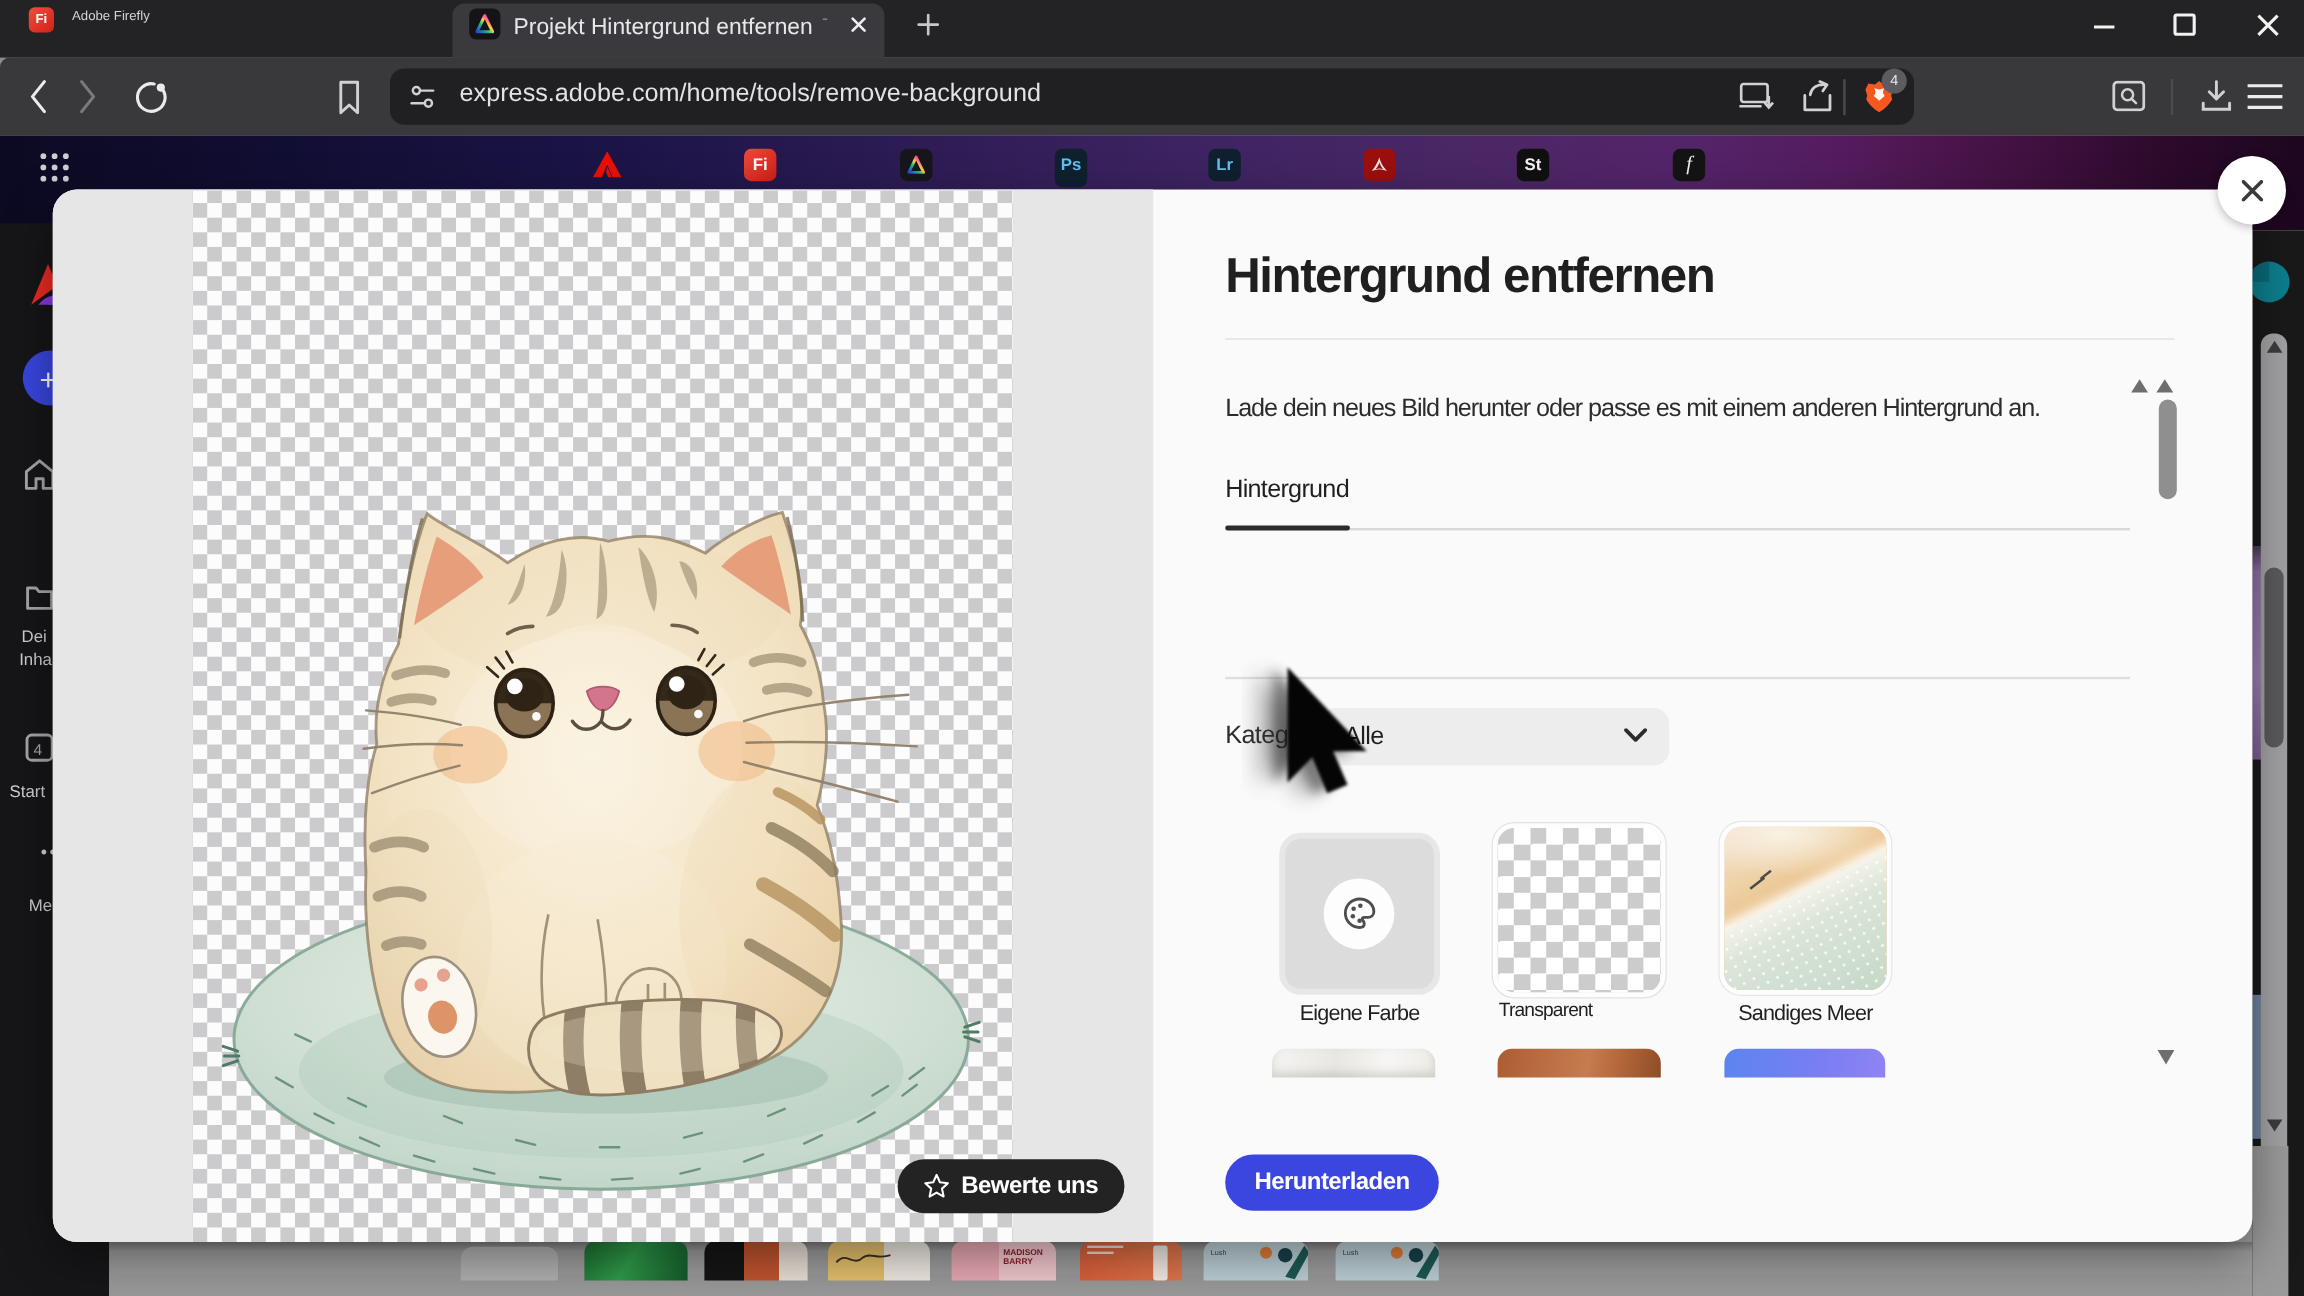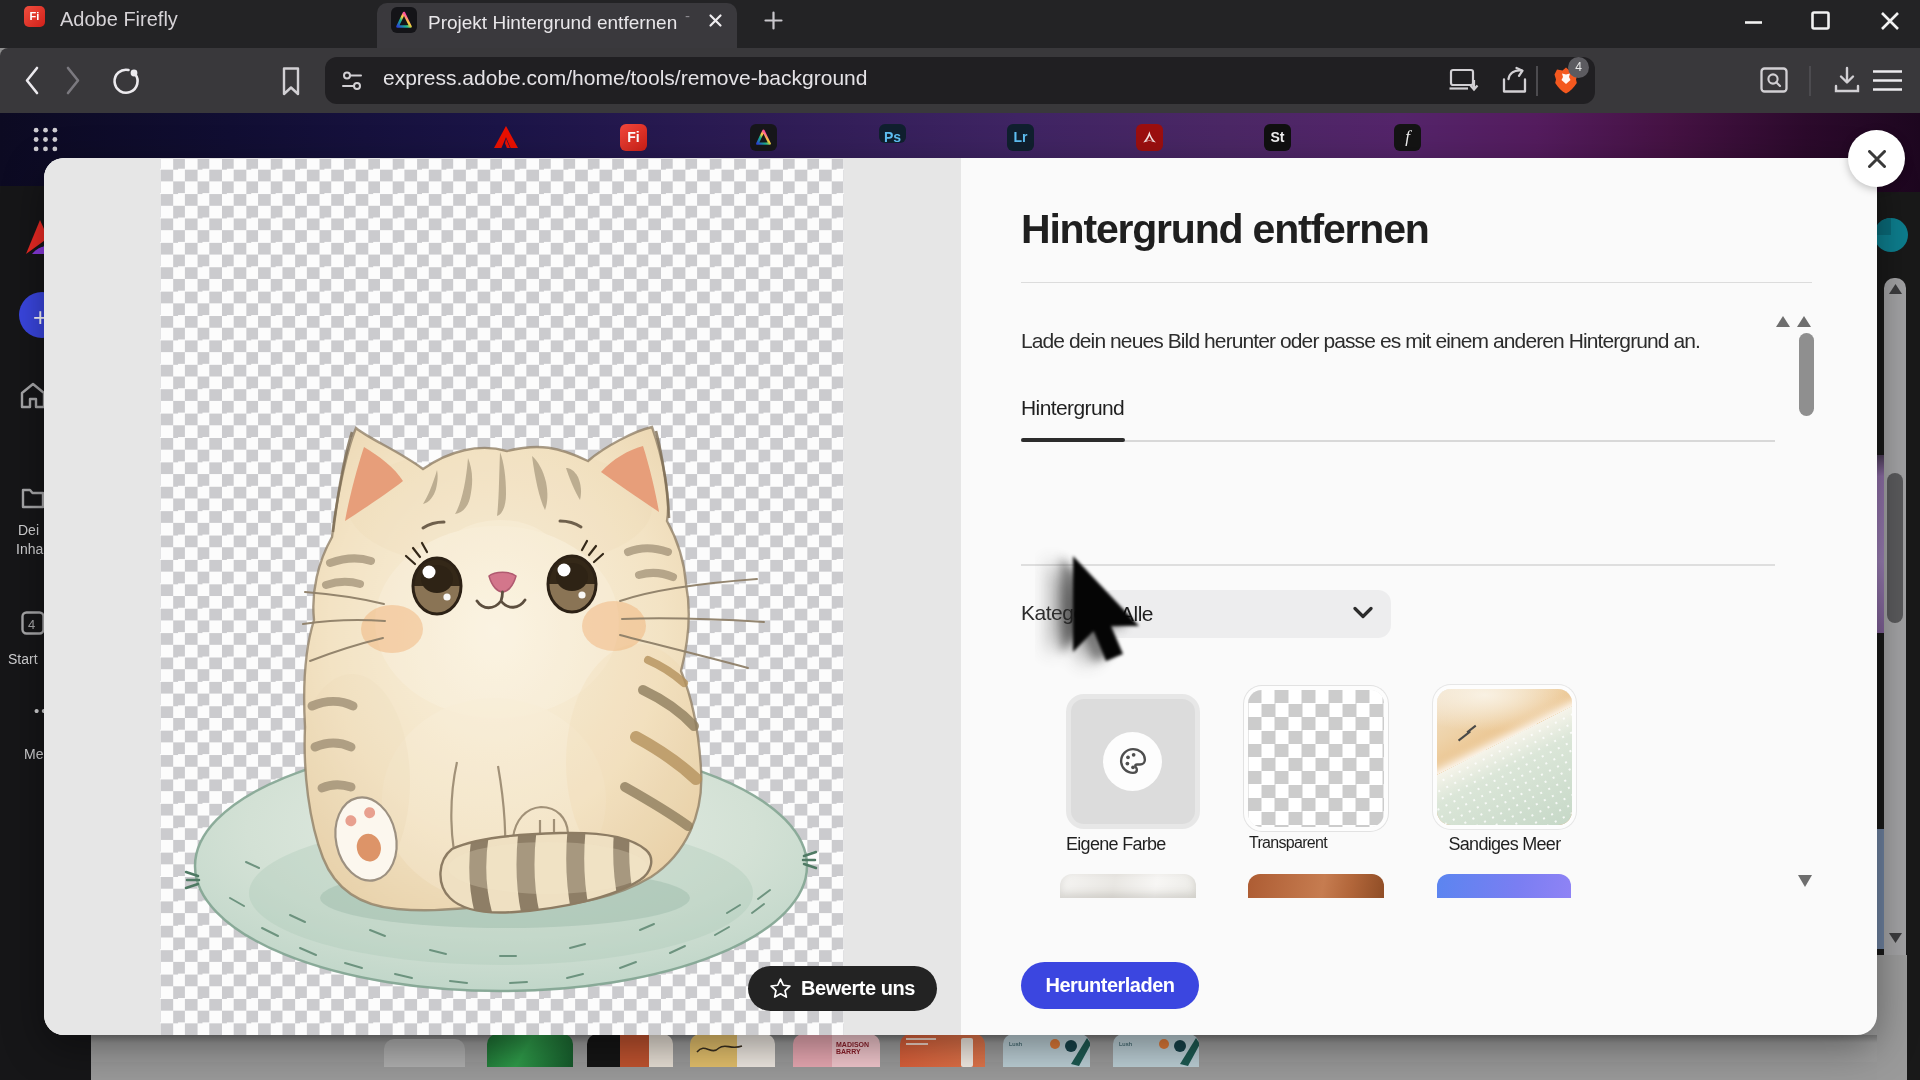--- a/index.html
+++ b/index.html
@@ -7,21 +7,21 @@
     font-family:"Liberation Sans", sans-serif; }
   .abs { position:absolute; }
   #stage { position:relative; width:1920px; height:1080px; }
 </style>
 </head>
 <body>
 <div id="stage">
 
   <div class="abs" style="left:0;top:0;width:1920px;height:48px;background:#232325;"></div>
   <div class="abs" style="left:24px;top:6px;width:21px;height:21px;border-radius:5px;background:linear-gradient(135deg,#f04e3e,#d1201a);color:#fff;font-size:11px;font-weight:bold;text-align:center;line-height:21px;">Fi</div>
-  <div class="abs" style="left:60px;top:8px;font-size:20px;color:#d6d3d7;">Adobe Firefly</div>
+  <div class="abs" style="left:60px;top:8px;font-size:11px;color:#d6d3d7;">Adobe Firefly</div>
 
   <div class="abs" style="left:377px;top:3px;width:360px;height:45px;background:#3a393d;border-radius:10px 10px 0 0;"></div>
   <div class="abs" style="left:391px;top:7px;width:26px;height:26px;border-radius:6px;background:#141418;"></div>
   <svg class="abs" style="left:395px;top:11px;" width="18" height="18" viewBox="0 0 18 18">
     <defs>
         <linearGradient id="xg" x1="0" y1="1" x2="1" y2="0">
       <stop offset="0" stop-color="#2a43d8"></stop>
           <stop offset=".35" stop-color="#19b88a"></stop>
           <stop offset=".55" stop-color="#ffd43b"></stop>
           <stop offset=".75" stop-color="#ff4da6"></stop>
@@ -114,21 +114,21 @@
   </svg>
 
   <svg class="abs" style="left:494px;top:126px;" width="24" height="22" viewBox="0 0 24 22">
     <path d="M11.99 0 L24 22 H16.6 L12 11.2 L7.4 22 H0 Z M12 12.8 L16 22 H12.9 L11 17.3 Z" fill="#eb1000" fill-rule="evenodd"></path>
   </svg>
   <div class="abs" style="left:620px;top:124px;width:27px;height:27px;border-radius:6px;background:linear-gradient(135deg,#f0483c,#cf1f17);color:#fff;font-size:14px;font-weight:bold;text-align:center;line-height:27px;">Fi</div>
   <div class="abs" style="left:750px;top:124px;width:27px;height:27px;border-radius:6px;background:#17171b;"></div>
   <svg class="abs" style="left:755px;top:129px;" width="17" height="17" viewBox="0 0 18 18">
     <path d="M9 2 L15.5 15.5 L2.5 15.5 Z" fill="none" stroke="url(#xg)" stroke-width="2.6" stroke-linejoin="round"></path>
   </svg>
-  <div class="abs" style="left:879px;top:124px;width:27px;height:19px;border-radius:6px;background:#10202f;color:#5fc1f5;font-size:14px;font-weight:bold;text-align:center;line-height:27px;">Ps</div>
+  <div class="abs" style="left:879px;top:124px;width:27px;height:32px;border-radius:6px;background:#10202f;color:#5fc1f5;font-size:14px;font-weight:bold;text-align:center;line-height:27px;">Ps</div>
   <div class="abs" style="left:1007px;top:124px;width:27px;height:27px;border-radius:6px;background:#10202f;color:#5fc1f5;font-size:14px;font-weight:bold;text-align:center;line-height:27px;">Lr</div>
   <div class="abs" style="left:1136px;top:124px;width:27px;height:27px;border-radius:6px;background:#9c0f0f;"></div>
   <svg class="abs" style="left:1141px;top:129px;" width="17" height="17" viewBox="0 0 24 24">
     <path d="M12 3 C10 9 6 16 3 19 C7 18 10 17 12 17 C14 17 17 18 21 19 C17 15 13 9 12 3 Z M12 9 C13 12 15 15.5 16.5 17 C15 16.6 13 16.2 12 16.2 C11 16.2 9 16.6 7.5 17 C9.5 14.5 11.3 11.5 12 9 Z" fill="#f6e3e3" fill-rule="evenodd"></path>
   </svg>
   <div class="abs" style="left:1264px;top:124px;width:27px;height:27px;border-radius:6px;background:#101010;color:#f2f2f2;font-size:14px;font-weight:bold;text-align:center;line-height:27px;">St</div>
   <div class="abs" style="left:1394px;top:124px;width:27px;height:27px;border-radius:6px;background:#141414;color:#f2f2f2;font-size:17px;font-family:'Liberation Serif',serif;font-style:italic;text-align:center;line-height:26px;">f</div>
 
   <div class="abs" style="left:0;top:186px;width:91px;height:894px;background:#161618;"></div>
 
@@ -435,21 +435,21 @@
   </svg>
   <div class="abs" style="left:1248px;top:690px;width:136px;height:137px;border-radius:14px;background:conic-gradient(#ccc 25%,#fff 0 50%,#ccc 0 75%,#fff 0);background-size:27px 27px;background-position:13.5px 0;box-shadow:0 0 0 4px #fdfdfd, 0 0 0 5px #e2e2e2;"></div>
   <div class="abs" id="beach" style="left:1437px;top:689px;width:135px;height:136px;border-radius:14px;overflow:hidden;box-shadow:0 0 0 4px #fdfdfd, 0 0 0 5px #e6e6e6;background:linear-gradient(150deg,#f1e2cc 0%,#eed2a8 25%,#eabf85 45%,#e2b177 60%,#dca96e 100%);">
     <div class="abs" style="left:-30px;top:101px;width:240px;height:150px;transform:rotate(-27deg);transform-origin:0 0;background:linear-gradient(180deg,#f6f4ea 0%,#dbe6d8 18%,#ccdccc 55%,#b9d0bd 100%);box-shadow:0 -4px 10px rgba(255,255,255,.95);"></div>
     <div class="abs" style="left:-30px;top:105px;width:240px;height:145px;transform:rotate(-27deg);transform-origin:0 0;background:radial-gradient(circle 1.3px at 3px 4px,#ffffff 90%,transparent 100%);background-size:9px 8px;opacity:.8;"></div>
     <div class="abs" style="left:0;top:0;width:135px;height:60px;background:radial-gradient(90px 36px at 35% 10%,rgba(250,244,232,.9),rgba(250,244,232,0));"></div>
       <div class="abs" style="left:20px;top:46px;width:15px;height:2.2px;background:#4a4a48;transform:rotate(-38deg);"></div>
     <div class="abs" style="left:29px;top:39px;width:11px;height:2.2px;background:#4a4a48;transform:rotate(-38deg);"></div>
   </div>
 
-  <div class="abs" style="left:1066px;top:834px;width:134px;font-size:18px;letter-spacing:-0.7px;white-space:nowrap;color:#1f1f1f;">Eigene Farbe</div>
+  <div class="abs" style="left:1066px;top:834px;width:134px;text-align:center;font-size:18px;letter-spacing:-0.7px;white-space:nowrap;color:#1f1f1f;">Eigene Farbe</div>
   <div class="abs" style="left:1249px;top:834px;width:134px;text-align:left;font-size:16px;letter-spacing:-0.7px;white-space:nowrap;color:#1f1f1f;">Transparent</div>
   <div class="abs" style="left:1437px;top:834px;width:135px;text-align:center;font-size:18px;letter-spacing:-0.7px;white-space:nowrap;color:#1f1f1f;">Sandiges Meer</div>
 
   <div class="abs" style="left:1060px;top:874px;width:136px;height:24px;border-radius:12px 12px 0 0;background:linear-gradient(100deg,#f5f4f2,#e9e7e3 40%,#f7f6f4 70%,#ecebe7);box-shadow:inset 0 -4px 8px rgba(120,115,105,.25);"></div>
   <div class="abs" style="left:1248px;top:874px;width:136px;height:24px;border-radius:12px 12px 0 0;background:linear-gradient(100deg,#ad5c33 0%,#c67c50 55%,#b2663a 75%,#8f4d26 100%);"></div>
   <div class="abs" style="left:1437px;top:874px;width:134px;height:24px;border-radius:12px 12px 0 0;background:linear-gradient(100deg,#5b85f0,#7a7ef2 60%,#8f83f5)"></div>
 
   <div class="abs" style="left:1021px;top:962px;width:178px;height:47px;border-radius:24px;background:#3b46e0;color:#fff;font-size:20px;letter-spacing:-0.5px;font-weight:bold;text-align:center;line-height:47px;">Herunterladen</div>
 
   <svg class="abs" style="left:1775px;top:315px;" width="40" height="13" viewBox="0 0 40 13">

